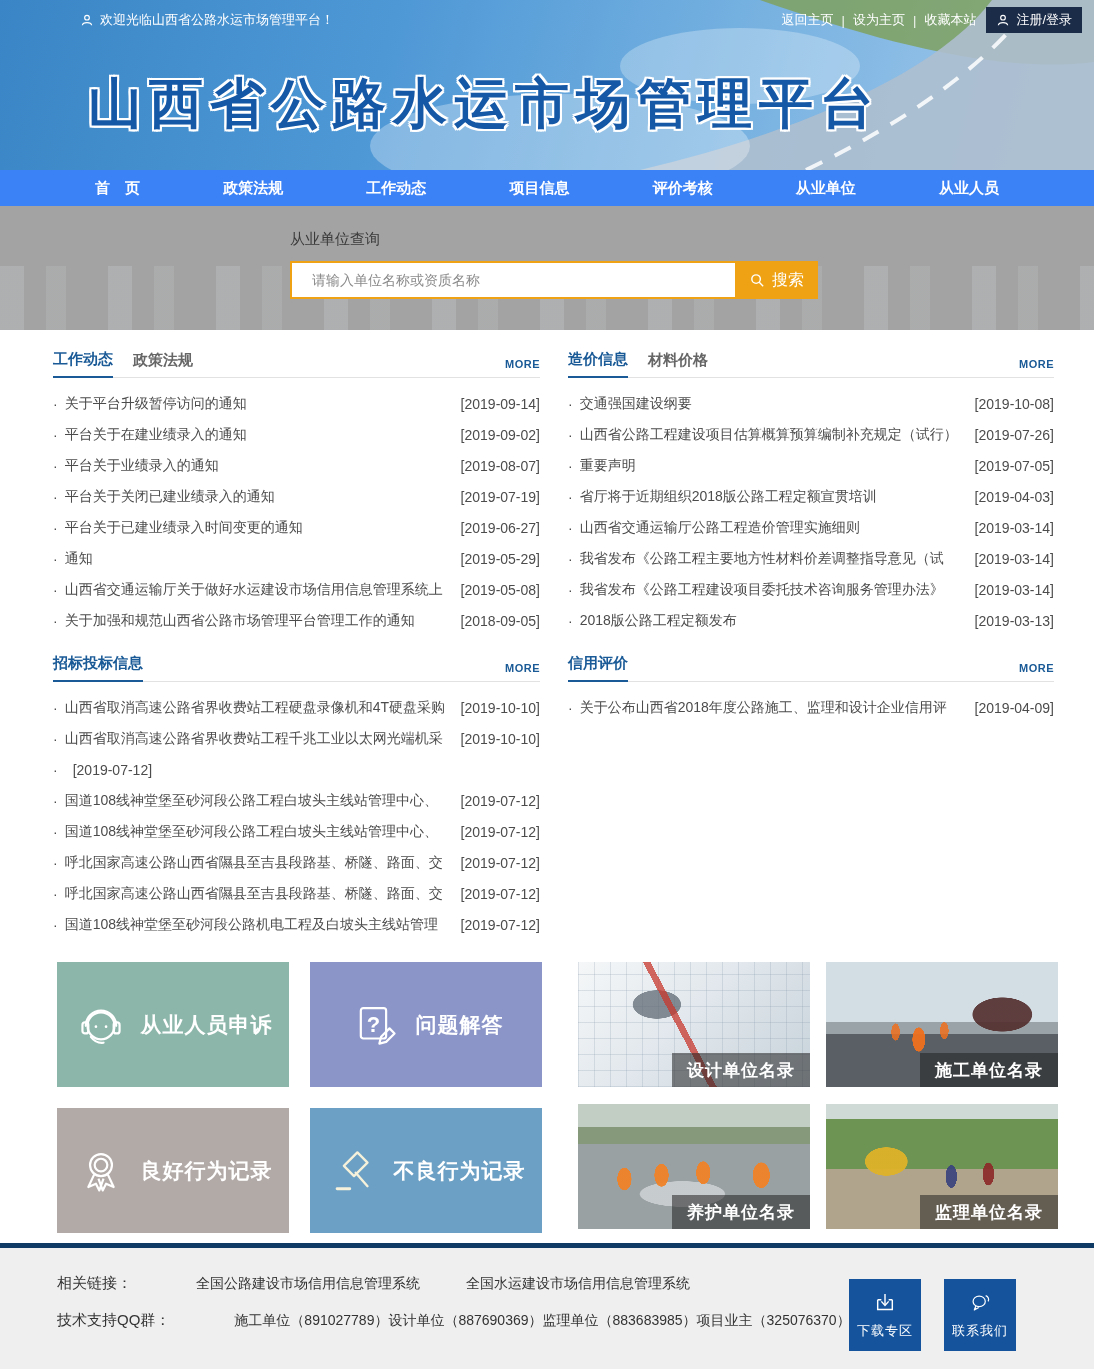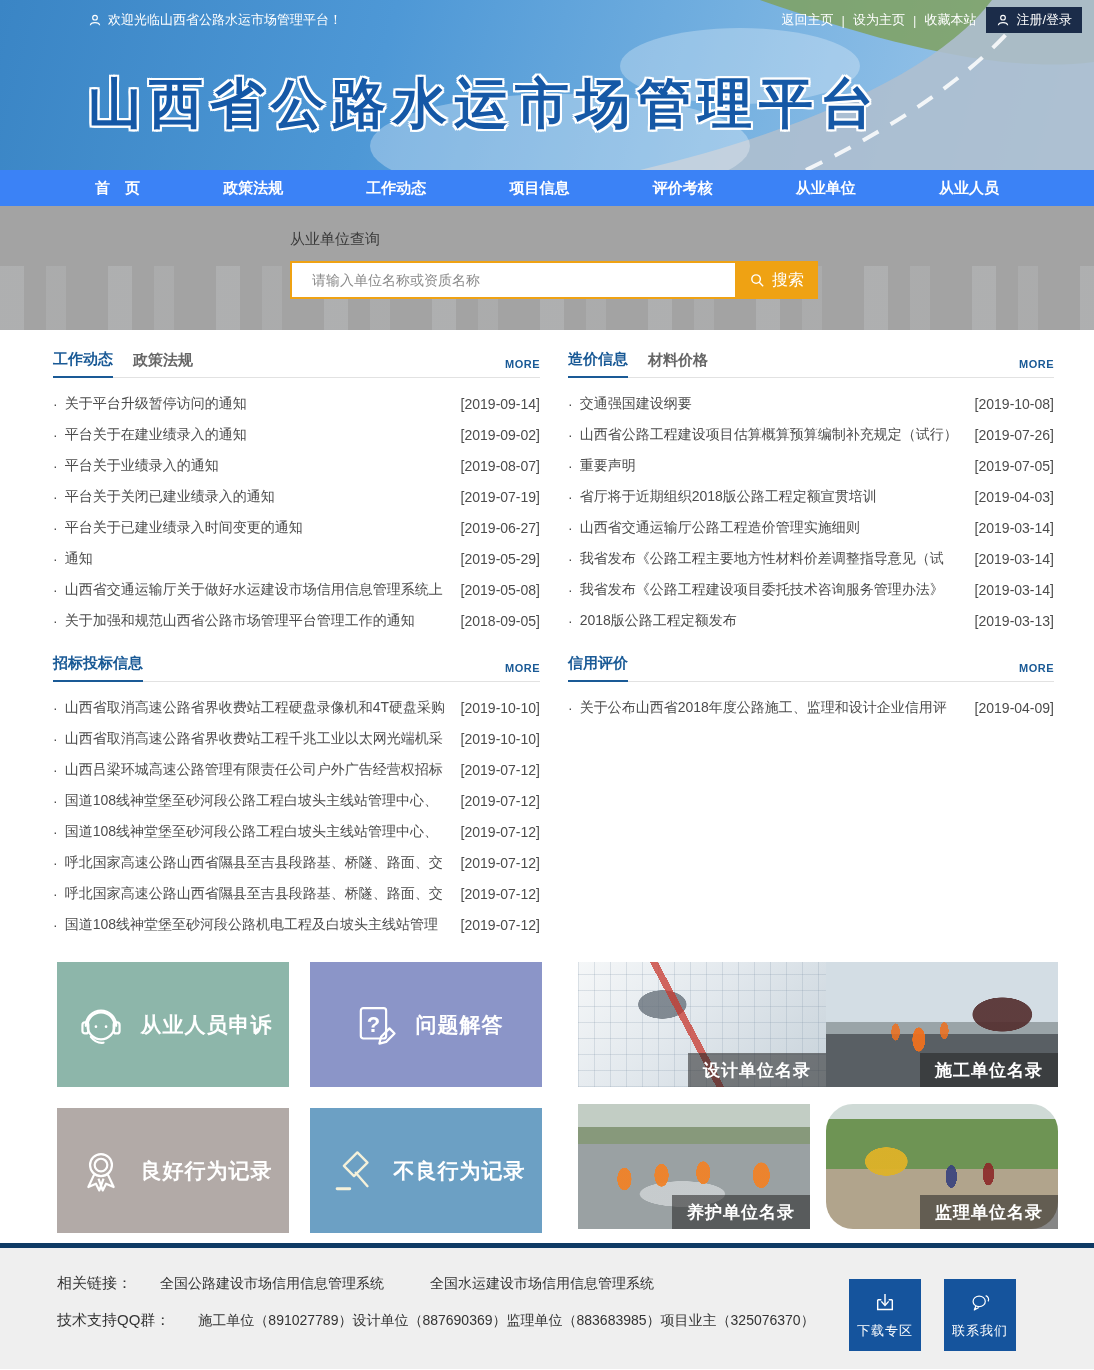--- a/index.html
+++ b/index.html
@@ -3,21 +3,21 @@
 <meta charset="utf-8">
 <style>
   html,body{margin:0;padding:0;background:#fff;}
   body{width:1094px;height:1370px;position:relative;overflow:hidden;
        font-family:"Liberation Sans","DejaVu Sans",sans-serif;}
 
   
   .header{height:170px;position:relative;
     background:linear-gradient(105deg,#3a85c5 0%,#4e98d6 35%,#74b0e0 65%,#a5cbec 100%);}
   .scene{position:absolute;inset:0;width:100%;height:100%;}
-  .topbar{position:absolute;top:0;left:12px;right:0;height:40px;display:flex;align-items:center;
+  .topbar{position:absolute;top:0;left:4px;right:0;height:40px;display:flex;align-items:center;
     padding:0 12px 0 76px;box-sizing:border-box;color:#fff;font-size:13px;justify-content:space-between;}
   .welcome{display:flex;align-items:center;gap:6px;}
   .tb-right{margin-left:auto;display:flex;align-items:center;gap:8px;}
   .tblink{cursor:pointer;}
   .tbsep{opacity:.9;}
   .auth-btn{background:#1B2C49;color:#fff;height:26px;display:flex;align-items:center;
     gap:6px;padding:0 10px;margin-left:10px;cursor:pointer;font-size:13px;}
   .banner-title{position:absolute;left:88px;top:68px;font-size:54px;font-weight:900;
     color:#1558A6;letter-spacing:7px;
     text-shadow:-2px 0 0 #fff,2px 0 0 #fff,0 -2px 0 #fff,0 2px 0 #fff,
@@ -71,45 +71,45 @@
   .photo{width:232px;height:125px;position:relative;cursor:pointer;}
   .band{position:absolute;right:0;bottom:0;height:34px;min-width:138px;box-sizing:border-box;
     background:rgba(35,35,35,.55);color:#fff;font-size:17px;font-weight:bold;
     display:flex;align-items:center;justify-content:center;padding:0 12px;letter-spacing:1px;}
 
   .photo-design{background:
     linear-gradient(62deg,transparent 44%,rgba(200,55,45,.75) 44%,rgba(200,55,45,.75) 46.5%,transparent 46.5%),
     radial-gradient(ellipse 34px 20px at 34% 34%,rgba(95,105,115,.75) 0 70%,transparent 72%),
     repeating-linear-gradient(0deg,rgba(125,145,165,.22) 0 1px,transparent 1px 16px),
     repeating-linear-gradient(90deg,rgba(125,145,165,.22) 0 1px,transparent 1px 16px),
-    linear-gradient(135deg,#f5f7f8 0%,#e2e8ed 45%,#c7d2da 100%); padding-left: 16px;}
+    linear-gradient(135deg,#f5f7f8 0%,#e2e8ed 45%,#c7d2da 100%);}
   .photo-construction{background:
     radial-gradient(ellipse 9px 17px at 40% 62%,rgba(238,112,30,.95) 0 70%,transparent 72%),
     radial-gradient(ellipse 6px 12px at 30% 56%,rgba(238,112,30,.85) 0 70%,transparent 72%),
     radial-gradient(ellipse 6px 12px at 51% 55%,rgba(238,112,30,.85) 0 70%,transparent 72%),
     radial-gradient(ellipse 42px 24px at 76% 42%,rgba(82,44,44,.9) 0 70%,transparent 72%),
     linear-gradient(180deg,#d3dde4 0 48%,#9aa4a8 48% 58%,#595f64 58% 100%);}
   .photo-maintenance{background:
     radial-gradient(ellipse 10px 16px at 20% 60%,rgba(240,130,40,.95) 0 70%,transparent 72%),
     radial-gradient(ellipse 10px 16px at 36% 57%,rgba(240,130,40,.95) 0 70%,transparent 72%),
     radial-gradient(ellipse 10px 16px at 54% 55%,rgba(240,130,40,.95) 0 70%,transparent 72%),
     radial-gradient(ellipse 12px 18px at 79% 57%,rgba(240,130,40,.95) 0 70%,transparent 72%),
     radial-gradient(ellipse 60px 18px at 45% 72%,rgba(235,238,240,.55) 0 70%,transparent 72%),
     linear-gradient(180deg,#c2cdc4 0 18%,#87997b 18% 32%,#9aa1a3 32% 100%);}
   .photo-supervision{background:
     radial-gradient(ellipse 30px 20px at 26% 46%,rgba(222,178,40,.95) 0 70%,transparent 72%),
     radial-gradient(ellipse 8px 16px at 54% 58%,rgba(55,65,125,.9) 0 70%,transparent 72%),
     radial-gradient(ellipse 8px 16px at 70% 56%,rgba(140,40,40,.9) 0 70%,transparent 72%),
-    linear-gradient(180deg,#cfdad6 0 12%,#6e9454 12% 52%,#b1a48c 52% 100%); border-radius: 27px;}
+    linear-gradient(180deg,#cfdad6 0 12%,#6e9454 12% 52%,#b1a48c 52% 100%);}
 
   
   .footer-strip{height:5px;background:#0E3A64;margin-top:10px;}
   .footer{background:#efefef;height:121px;position:relative;
     padding:26px 0 0 57px;box-sizing:border-box;}
-  .f-line{display:flex;align-items:center;font-size:14px;color:#333;}
+  .f-line{display:flex;align-items:center;font-size:14px;color:#333;gap:36px;}
   .f-label{font-size:15px;margin-right:28px;white-space:nowrap;}
   .f-link{margin-right:46px;cursor:pointer;}
   .f-line2{margin-top:18px;}
   .footer-boxes{position:absolute;right:78px;top:31px;display:flex;gap:23px;}
   .fbox{width:72px;height:72px;background:#15549D;color:#fff;display:flex;flex-direction:column;
     align-items:center;justify-content:center;gap:6px;cursor:pointer;}
   .fbox svg{width:26px;height:26px;display:block;}
   .fbox-label{font-size:13px;letter-spacing:1px;}
 </style>
 </head>
@@ -294,21 +294,20 @@
             <span class="rtitle">山西省取消高速公路省界收费站工程硬盘录像机和4T硬盘采购</span>
             <span class="rdate">[2019-10-10]</span>
           </div>
           <div class="row">
             <span class="bullet">·</span>
             <span class="rtitle">山西省取消高速公路省界收费站工程千兆工业以太网光端机采</span>
             <span class="rdate">[2019-10-10]</span>
           </div>
           <div class="row">
             <span class="bullet">·</span>
-            <span class="rtitle">山西吕梁环城高速公路管理有限责任公司户外广告经营权招标</span>
             <span class="rdate">[2019-07-12]</span>
           </div>
           <div class="row">
             <span class="bullet">·</span>
             <span class="rtitle">国道108线神堂堡至砂河段公路工程白坡头主线站管理中心、</span>
             <span class="rdate">[2019-07-12]</span>
           </div>
           <div class="row">
             <span class="bullet">·</span>
             <span class="rtitle">国道108线神堂堡至砂河段公路工程白坡头主线站管理中心、</span>

